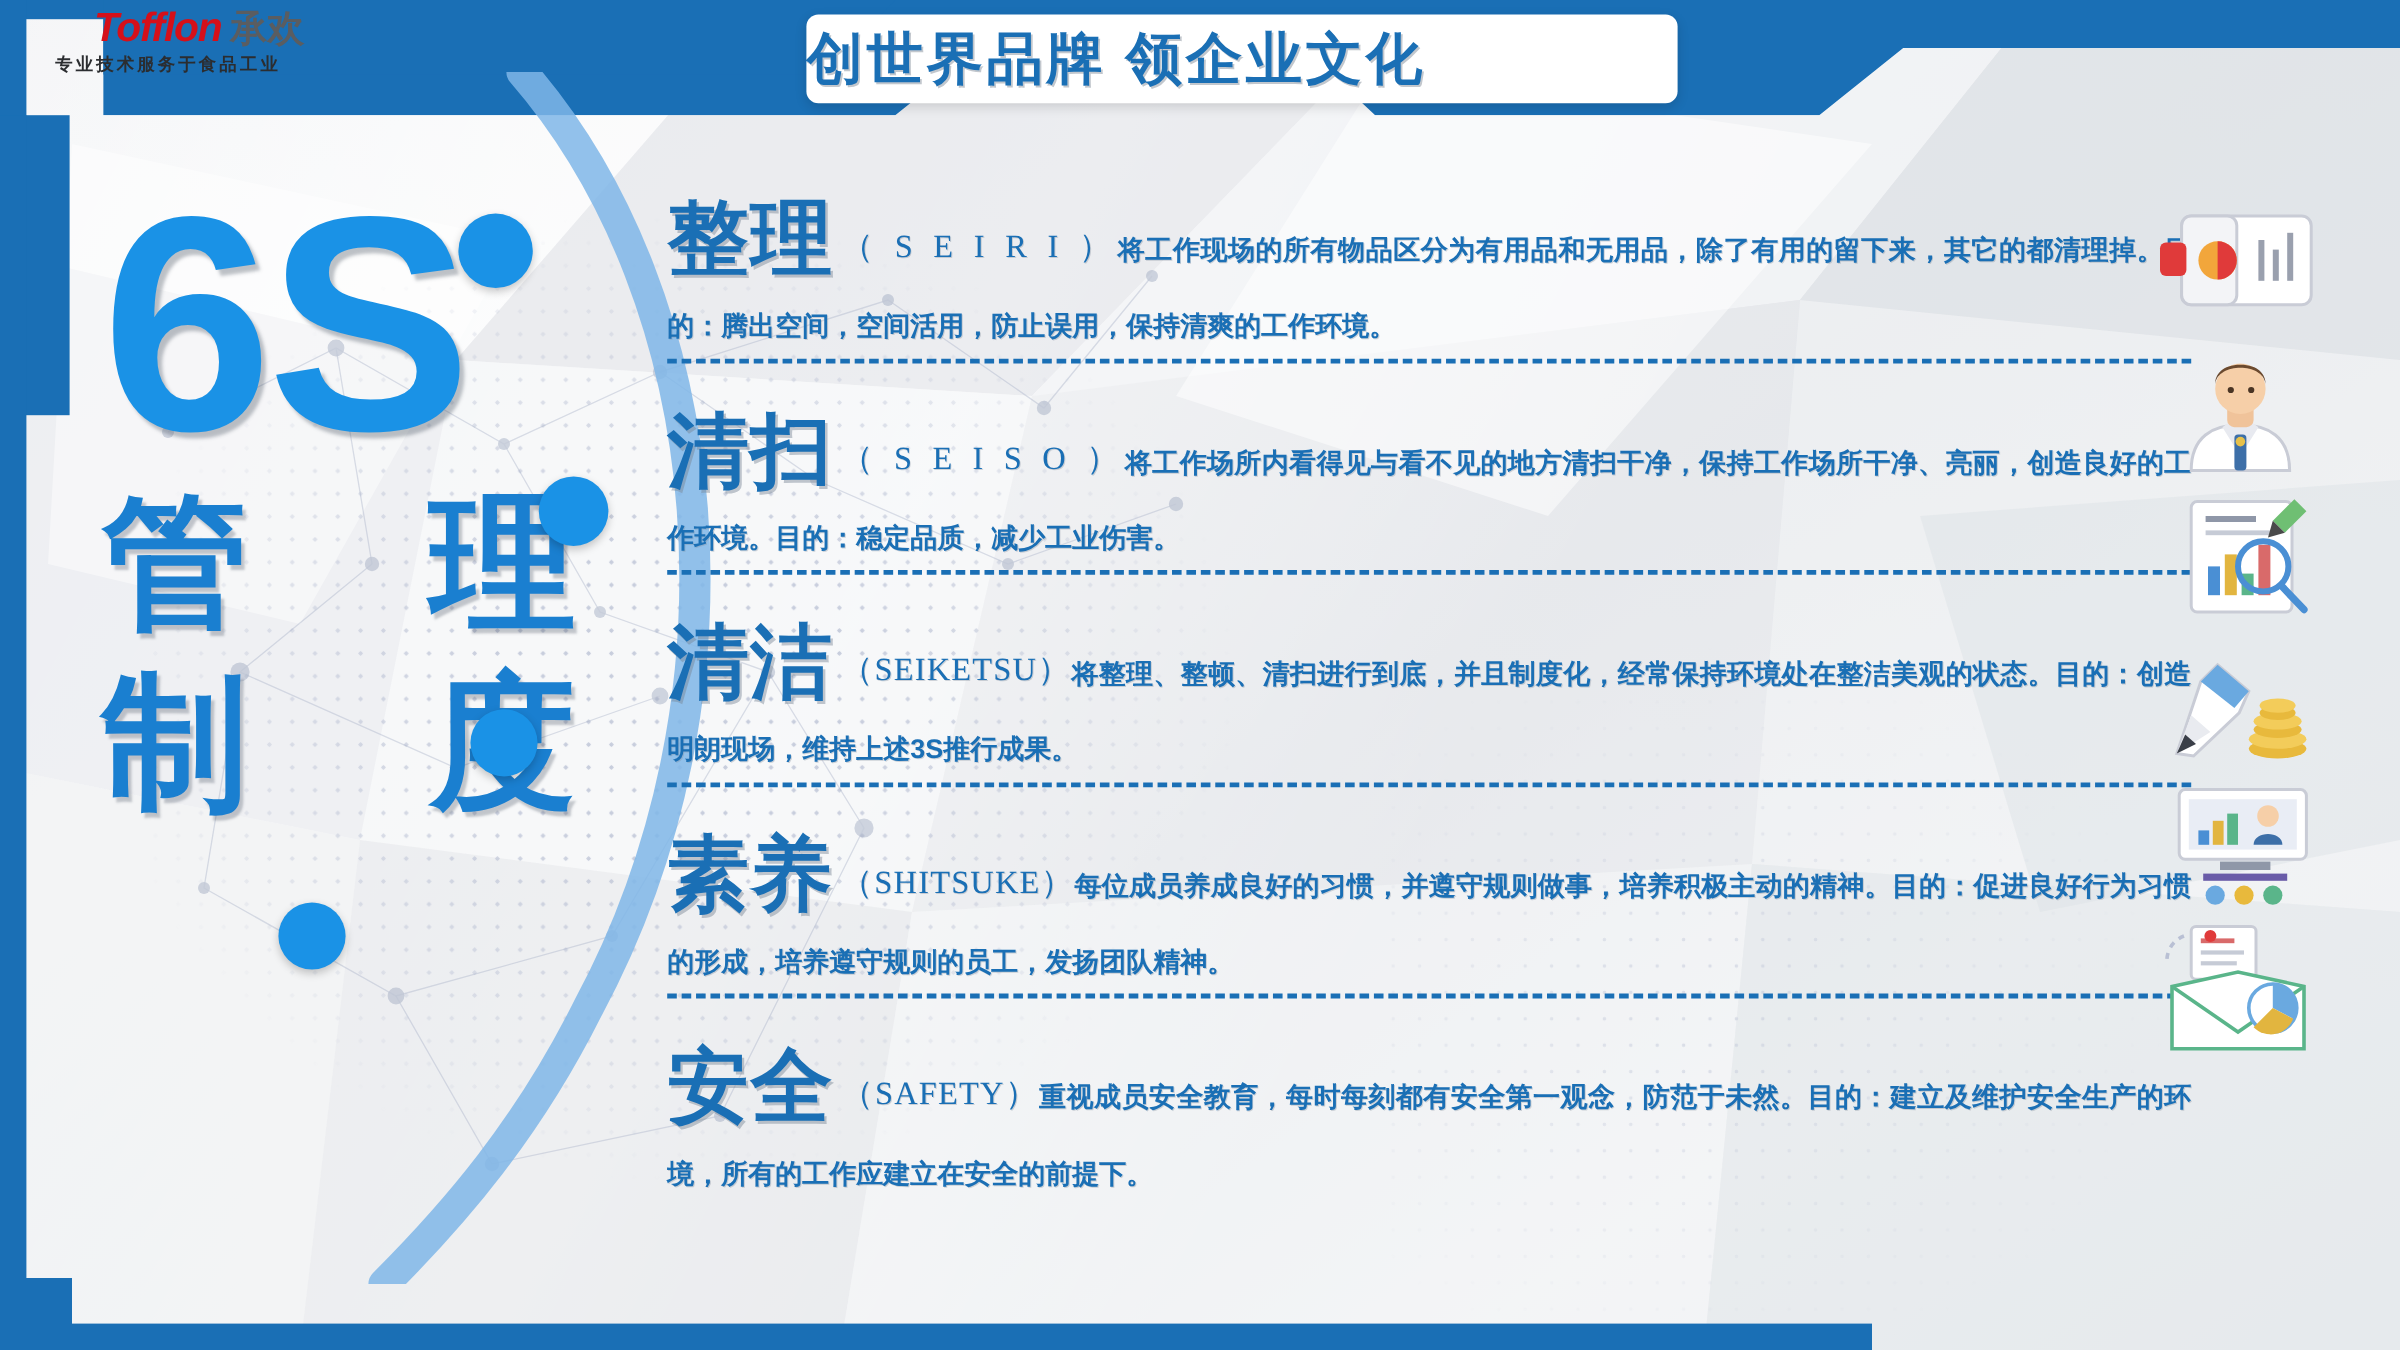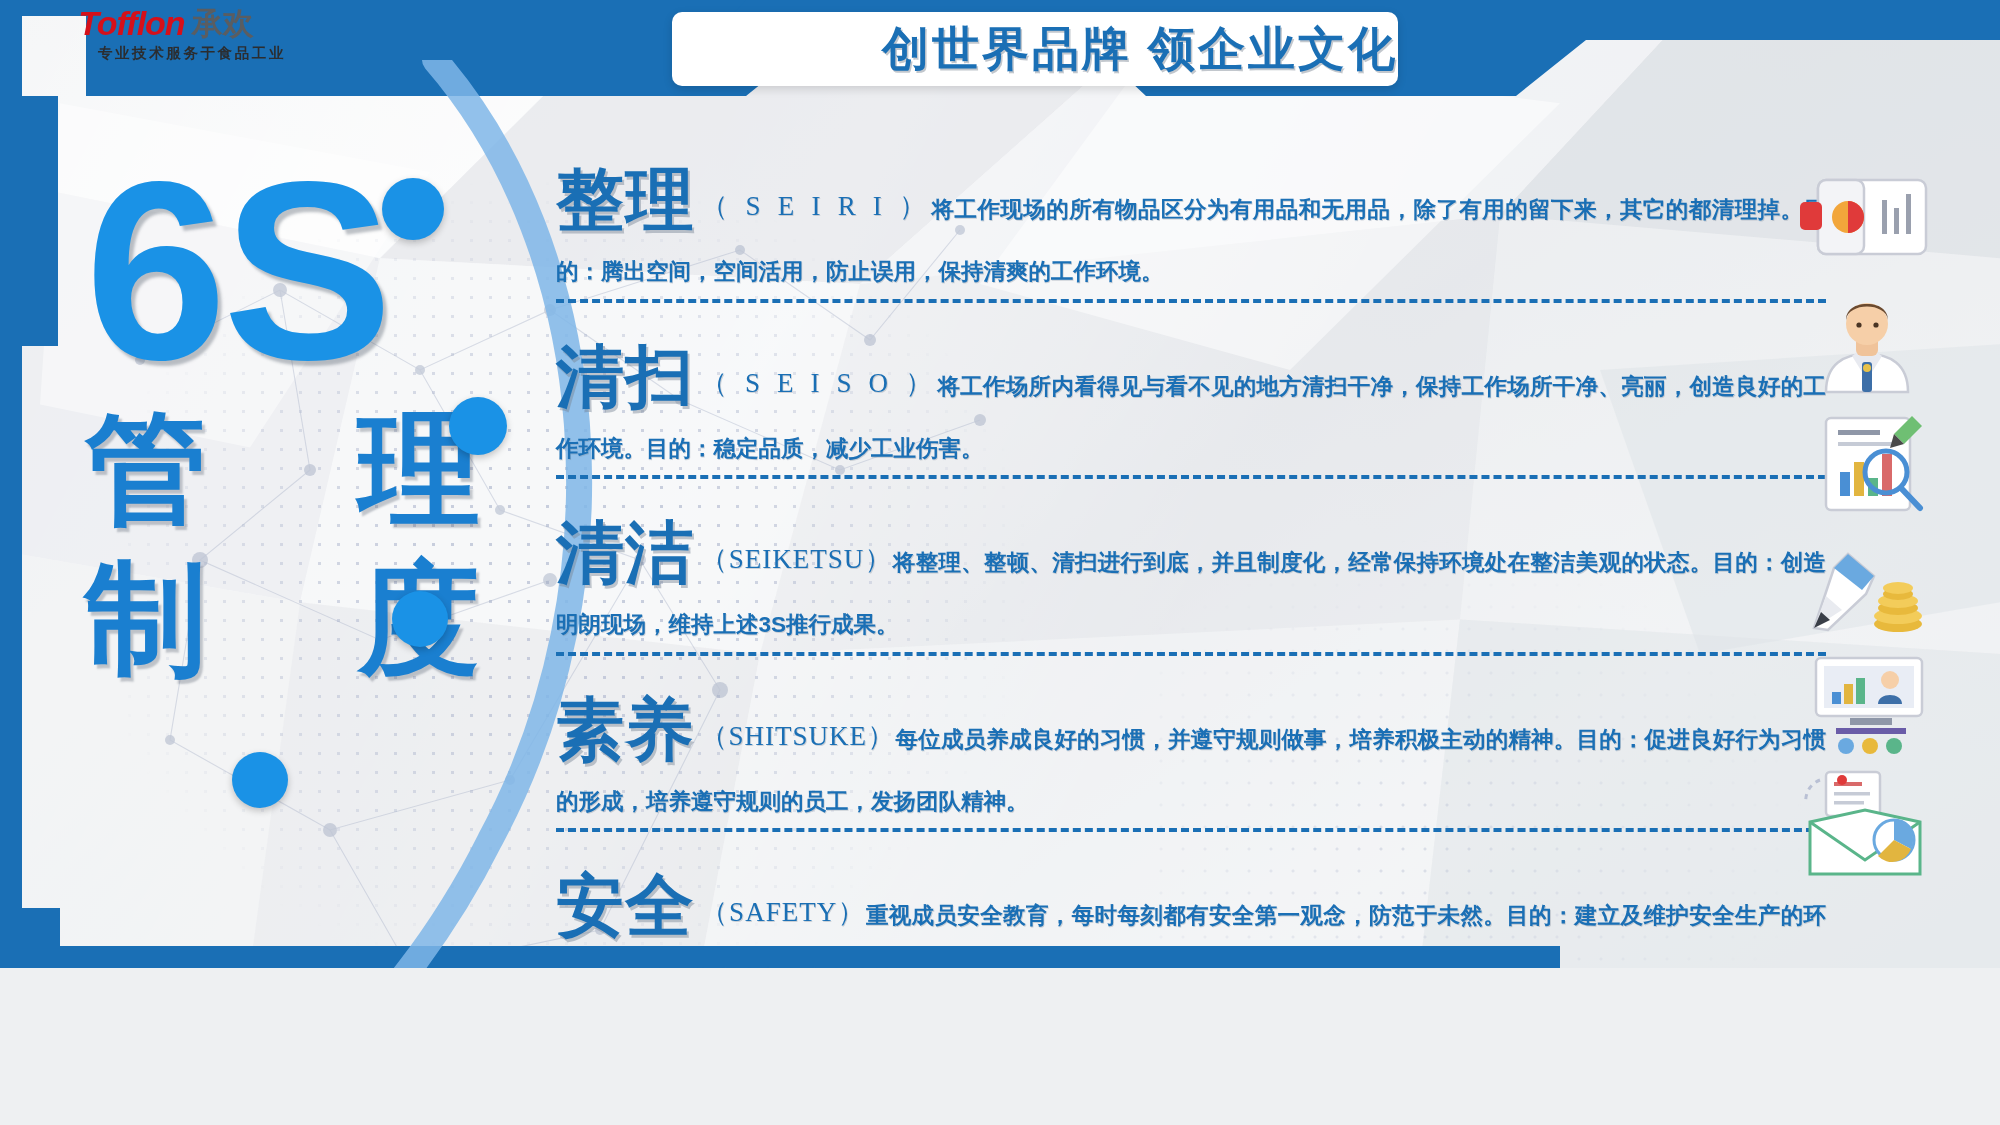--- a/index.html
+++ b/index.html
@@ -2,21 +2,21 @@
 <html lang="zh"><head>
 <meta charset="utf-8">
 <style>
   html,body{margin:0;padding:0;}
   body{
     width:2000px;height:1125px;overflow:hidden;
     font-family:"Liberation Sans","DejaVu Sans",sans-serif;
     background:#eef0f2;
   }
   #poster{
-    position:relative;width:2000px;height:968px;overflow:hidden;
+    position:relative;width:2000px;height:1125px;overflow:hidden;
     background:
       linear-gradient(118deg,rgba(255,255,255,0) 0%,rgba(255,255,255,.85) 38%,rgba(255,255,255,0) 60%),
       linear-gradient(200deg,rgba(212,216,222,.55) 0%,rgba(255,255,255,0) 45%),
       linear-gradient(145deg,#e9ebee 0%,#f4f5f7 30%,#e3e6ea 55%,#f2f3f5 78%,#e6e9ed 100%);
   }
   
   .facets{position:absolute;inset:0;pointer-events:none;}
   .facets svg{width:100%;height:100%;display:block;}
   
   .dots{
@@ -54,29 +54,29 @@
     font-family:"Liberation Sans",sans-serif;font-weight:bold;font-style:italic;
     font-size:34px;color:#d5101a;letter-spacing:-1px;line-height:1;
     display:inline-block;vertical-align:middle;
   }
   .logo-cn{
     font-family:"Liberation Sans",sans-serif;font-weight:bold;font-size:31px;
     color:#5a5d61;display:inline-block;vertical-align:middle;margin-left:7px;line-height:1;
   }
   .logo-tag{
     margin-top:4px;font-size:14.5px;font-weight:bold;color:#2b2d30;letter-spacing:2.6px;
-    text-align:right;white-space:nowrap;
+    text-align:left;white-space:nowrap;
   }
 
   
   .ribbon{
     position:absolute;left:672px;top:12px;width:726px;height:74px;
     background:#ffffff;border-radius:10px;
     box-shadow:0 3px 10px rgba(0,0,0,.14);
-    display:flex;align-items:center;justify-content:flex-end;
+    display:flex;align-items:center;justify-content:flex-start;
   }
   .ribbon-title{
     font-family:"Liberation Sans",sans-serif;font-weight:bold;
     font-size:47px;color:#1a6fb5;letter-spacing:3px;white-space:nowrap;
     text-shadow:1.5px 1.5px 0 rgba(120,130,145,.45);
   }
 
   
   .sixs{position:absolute;left:85px;top:150px;width:430px;height:560px;}
   .sixs-top{

